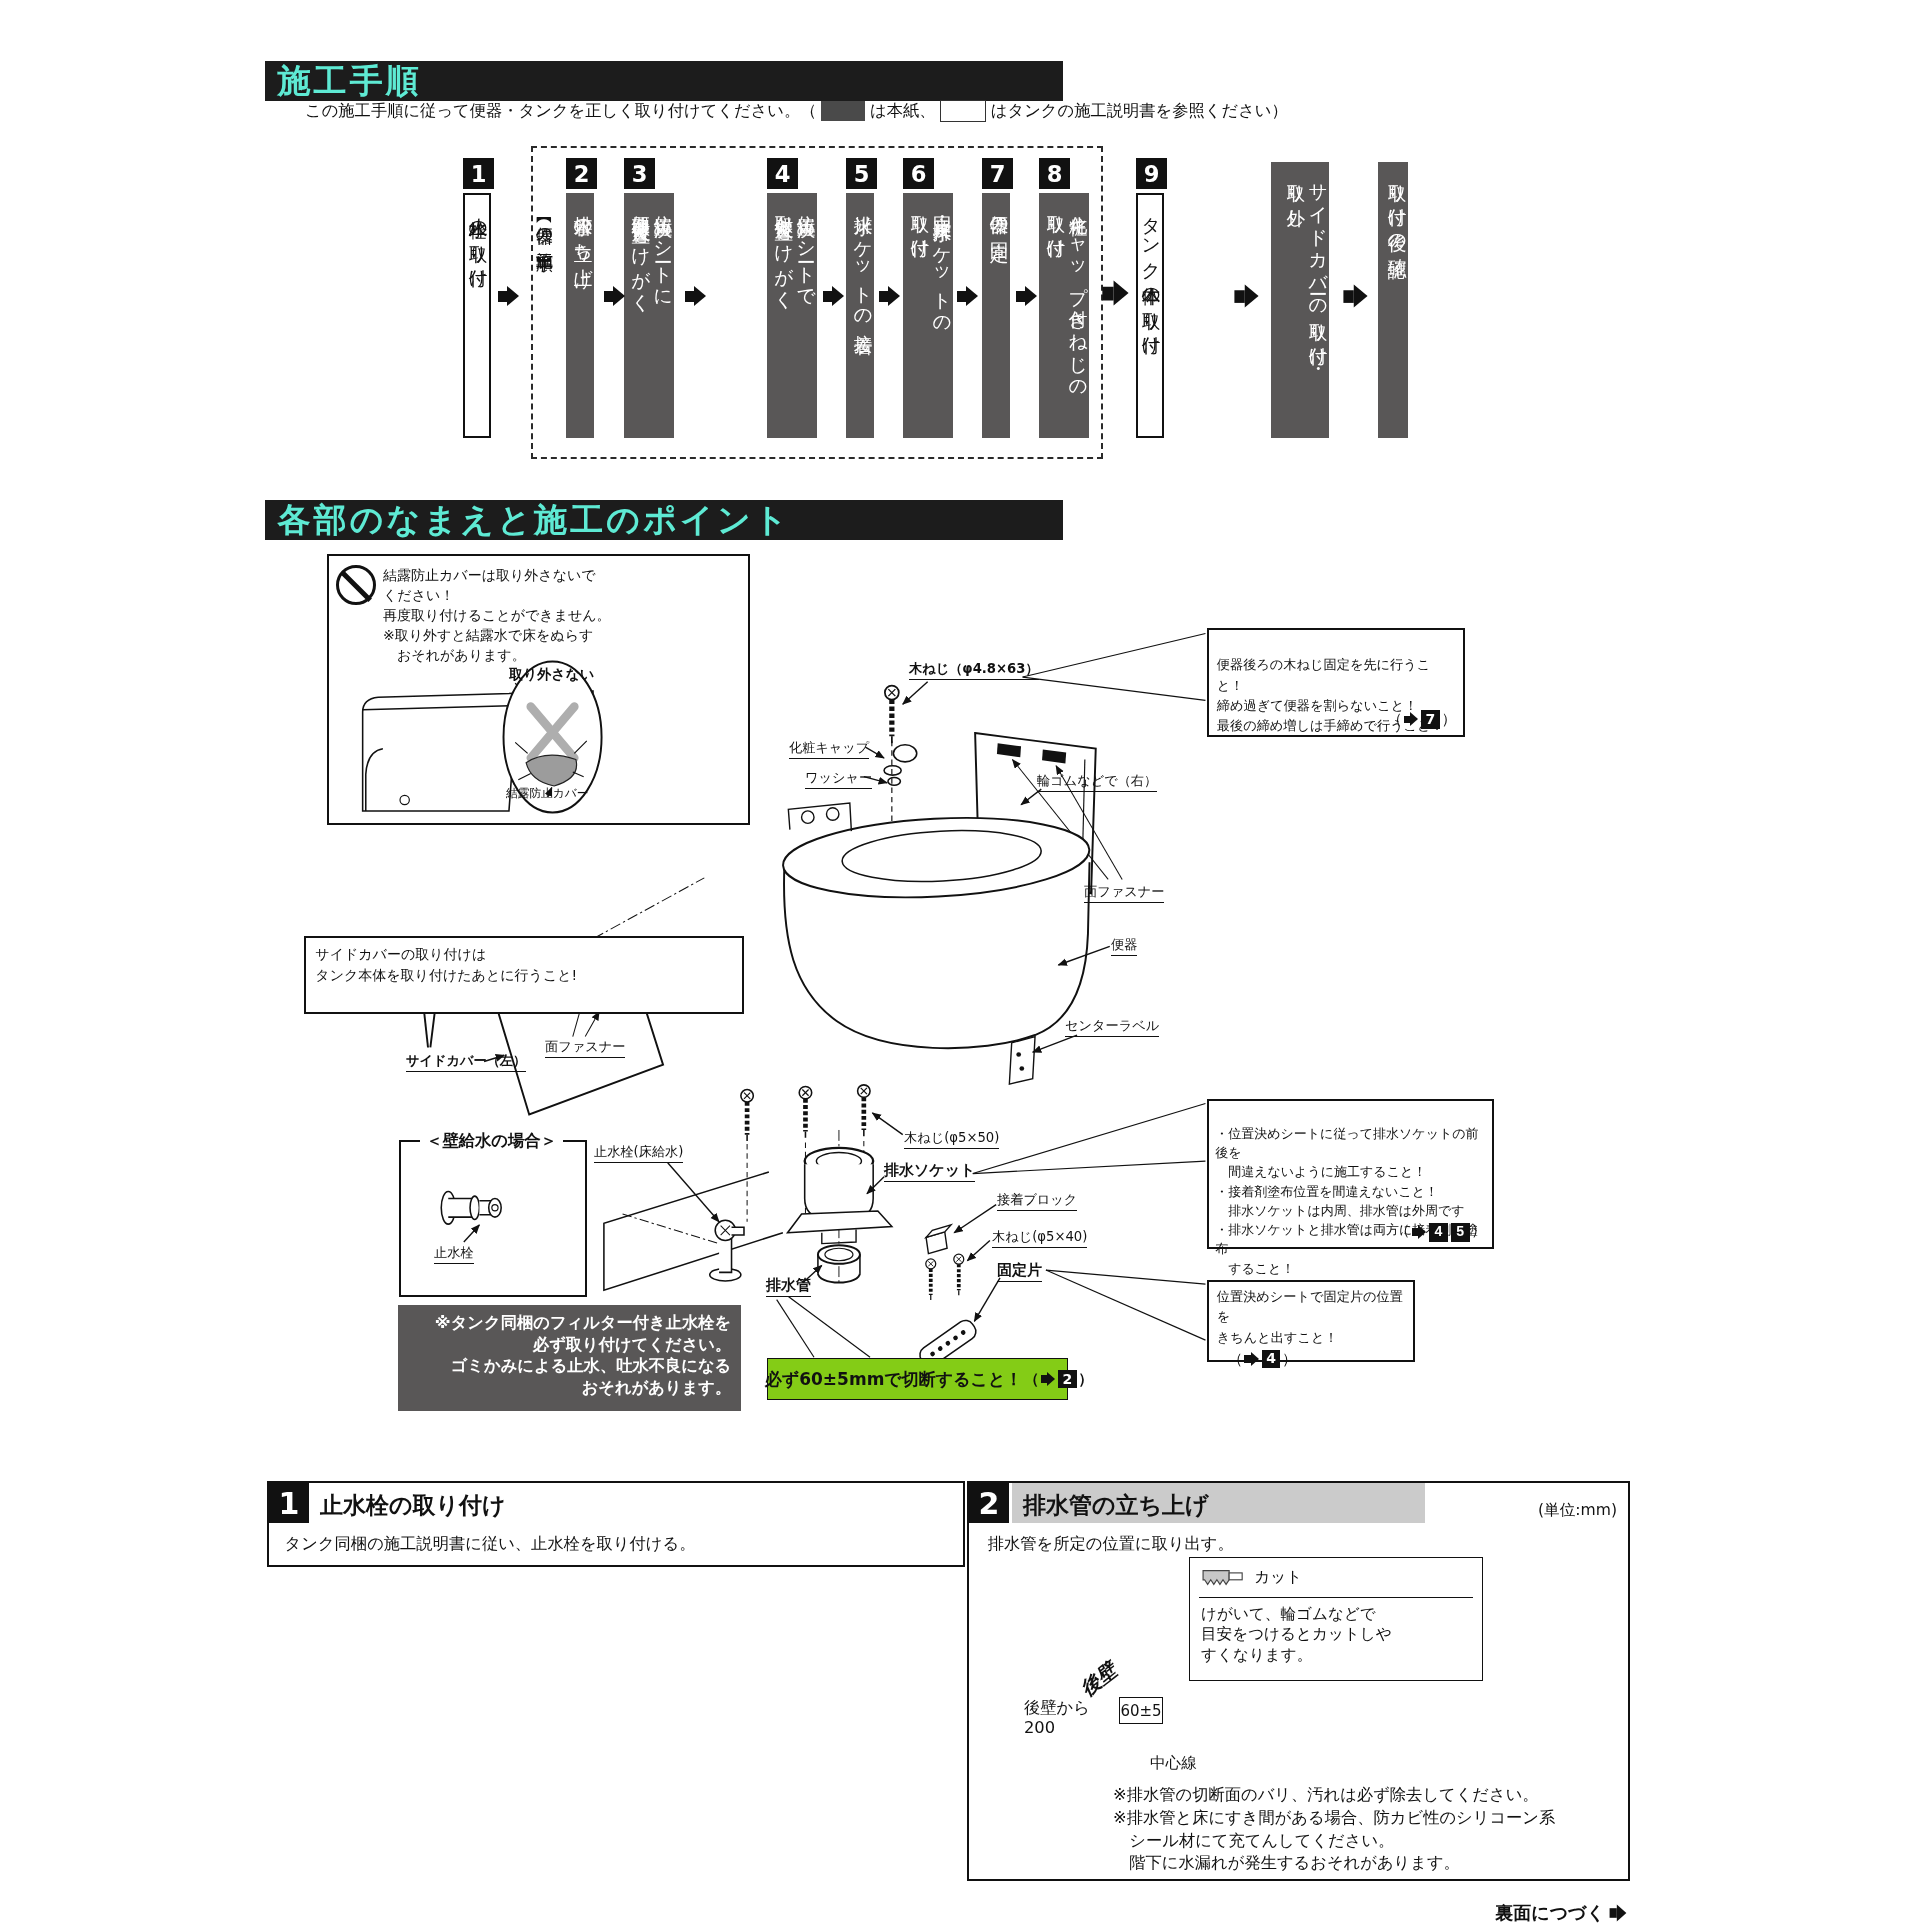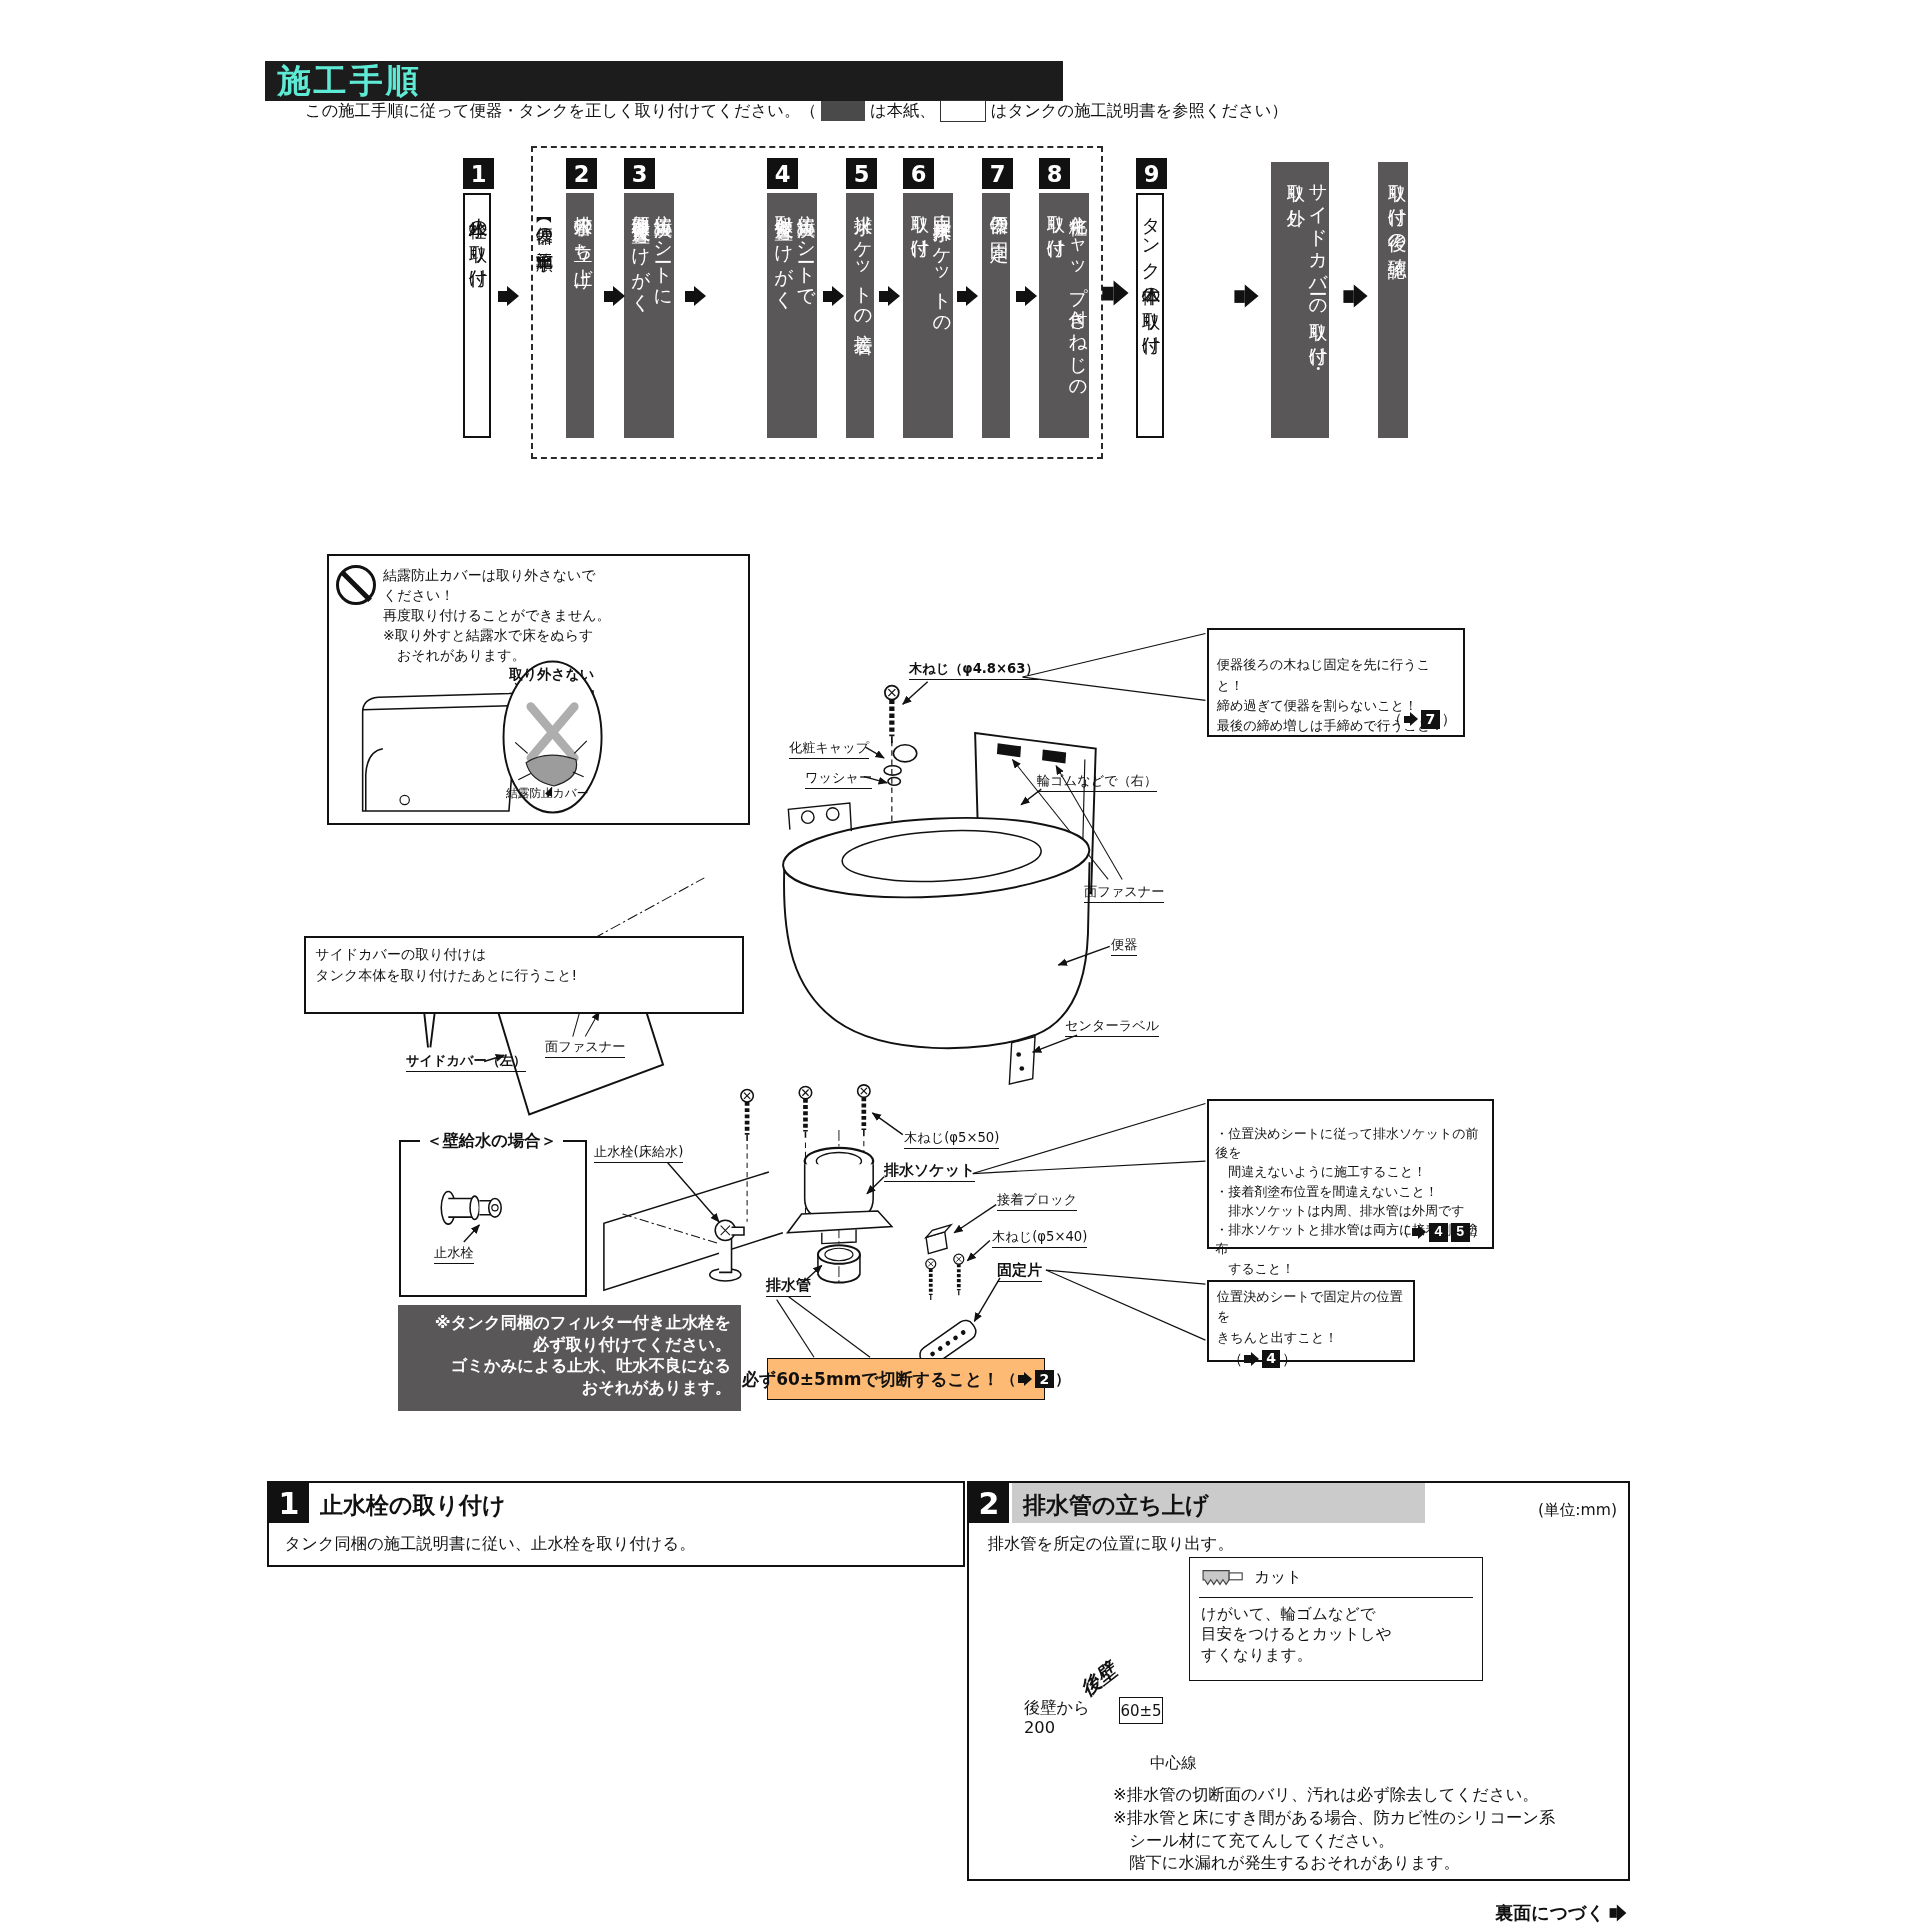--- a/index.html
+++ b/index.html
@@ -61,22 +61,22 @@
           background:#fff;font-size:14px;line-height:1.5;padding:6.2px 9.3px;z-index:2;}
   
   .darknote{position:absolute;left:398px;top:1305px;width:324px;height:92px;background:#595757;
             color:#fff;font-size:16.3px;font-weight:700;line-height:1.33;padding:7px 9.3px;z-index:2;text-align:right;}
   
   .wallbox{position:absolute;left:399px;top:1140px;width:184px;height:153px;border:2.3px solid #111;z-index:0;background:#fff;}
   .walltitle{position:absolute;left:420px;top:1130px;background:#fff;padding:0 6.2px;font-size:16.3px;
              font-weight:700;z-index:2;}
   
   .cutnote{position:absolute;left:767px;top:1358px;width:276px;height:40px;border:1.9px solid #111;
-           background:#fdba74;display:flex;align-items:center;justify-content:center;gap:1.6px;
-           font-size:17px;font-weight:700;z-index:2;white-space:nowrap;}
+           background:#84cc16;display:flex;align-items:center;justify-content:center;gap:1.6px;
+           font-size:17px;font-weight:700;z-index:2;white-space:nowrap;padding-left:23px;}
   
   .secbox{position:absolute;border:2.3px solid #111;background:#fff;z-index:2;}
   .sectab{position:absolute;left:0;top:0;width:40px;height:40px;background:#111;color:#fff;
           display:flex;align-items:center;justify-content:center;font-size:30px;font-weight:700;}
   .sectitle{position:absolute;font-size:23px;font-weight:700;white-space:nowrap;}
   .secbody{position:absolute;font-size:16.3px;white-space:nowrap;}
   .graybar{position:absolute;left:43px;top:0;width:413px;height:40px;background:#cbcbcb;}
   .cutbox{position:absolute;left:1189px;top:1557px;width:292px;height:122px;border:1.9px solid #111;
           background:#fff;z-index:2;}
   .cuthead{display:flex;align-items:center;gap:9.3px;padding:7.8px 11px 6.2px;}
@@ -341,20 +341,23 @@
     </div>
   <div class="fja" style="left:1236px;top:286px;transform:scale(1.15);">
       <i></i>
       <s></s>
     </div>
   <div class="fja" style="left:1345px;top:286px;transform:scale(1.15);">
       <i></i>
       <s></s>
     </div>
 
+  <div class="bar" style="top:500px;">
+    <span>各部のなまえと施工のポイント</span>
+  </div>
 
   <div class="warnbox"></div>
   <div class="prohibit z"></div>
   <div class="abs pre z" style="left:383px;top:566px;font-size:14px;line-height:1.42;">結露防止カバーは取り外さないで
 ください！
 再度取り付けることができません。
 ※取り外すと結露水で床をぬらす
 　おそれがあります。</div>
   <div class="abs z" style="left:509px;top:666px;font-size:14px;font-weight:700;">取り外さない</div>
   <div class="abs z" style="left:506px;top:786px;font-size:11.7px;">結露防止カバー</div>

